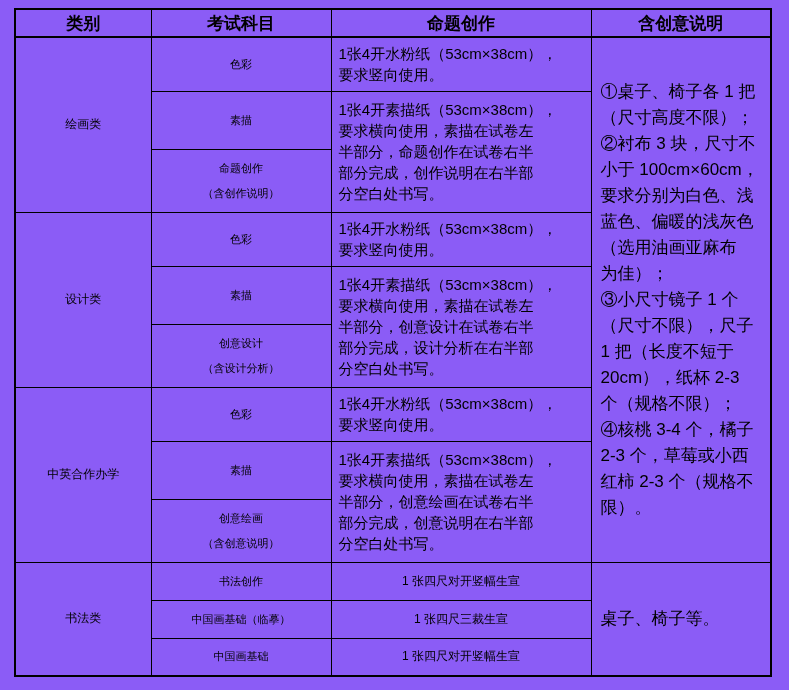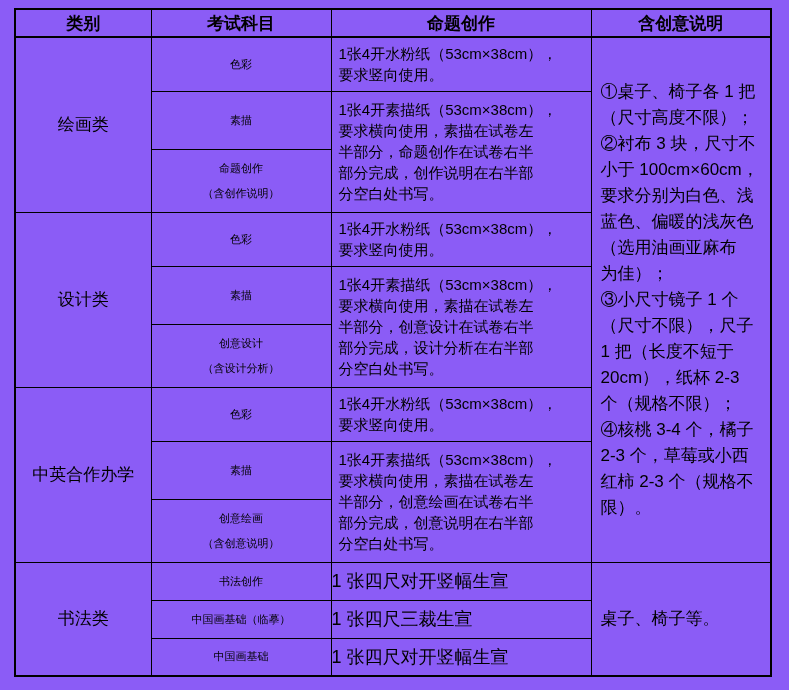--- a/index.html
+++ b/index.html
@@ -39,40 +39,41 @@
     vertical-align: middle;
     border-bottom: 2px solid #000000;
   }
   tr.rh1 { height: 54px; }
   tr.rh2 { height: 58px; }
   tr.rh3 { height: 63px; }
   tr.rh4 { height: 38px; }
   td.cat {
     text-align: center;
     vertical-align: middle;
-    font-size: 17px;
+    font-size: 12px;
   }
   td.subj {
     text-align: center;
     vertical-align: middle;
     font-size: 11px;
     line-height: 25px;
     white-space: pre-line;
   }
   td.paper {
     text-align: left;
     vertical-align: middle;
     font-size: 15px;
     line-height: 21px;
     padding: 2px 4px 2px 7px;
     white-space: pre-line;
   }
   td.paper-c {
+    text-align: center;
     vertical-align: middle;
-    font-size: 18px;
+    font-size: 12px;
   }
   td.other {
     text-align: left;
     vertical-align: middle;
     font-size: 17px;
     line-height: 26px;
     padding: 2px 2px 2px 9px;
     white-space: pre-line;
   }
   td.other-sm {

